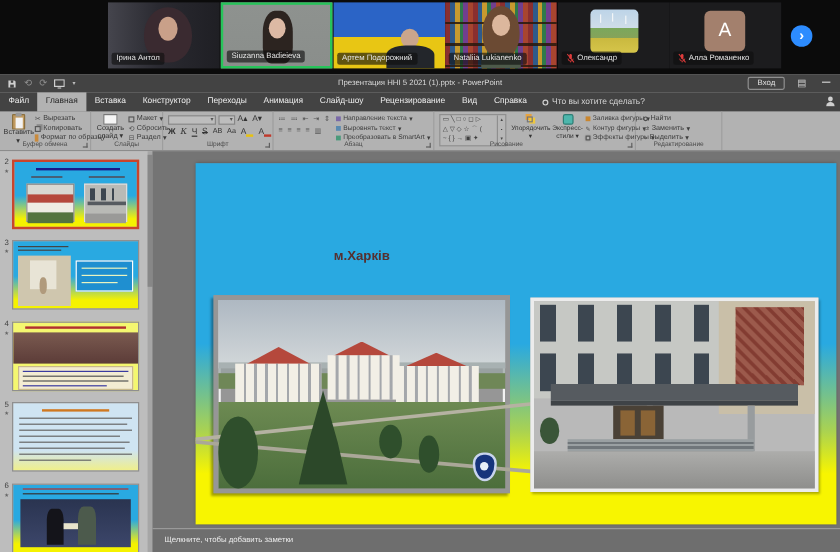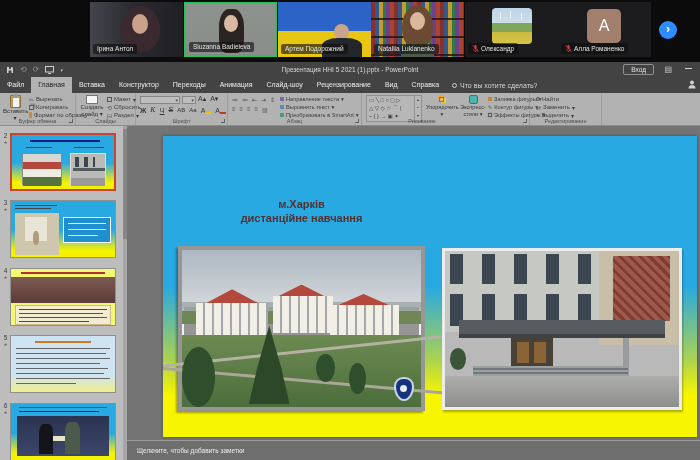--- a/index.html
+++ b/index.html
@@ -441,22 +441,22 @@
           <div class="abs" style="left:48px;top:6px;width:15px;height:32px;background:#4c5a4c;border-radius:30% 30% 0 0;"></div>
           <div class="abs" style="left:36px;top:20px;width:12px;height:5px;background:#e8e4cc;"></div>
         </div>
       </div>
     </div>
 
     <div class="canvas"></div>
 
     <div class="slide">
 
-      <div class="colhead" style="left:15px;top:61px;width:247px;">
-        <span>м.Харків</span><br><span>дистанційне навчання</span>
+      <div class="colhead" style="left:15px;top:71px;width:247px;">
+        <span>м.Харків</span><br>
       </div>
 
       <div class="photo-l">
         <div class="abs sky"></div>
         <div class="abs cityline"></div>
         <div class="abs treeline"></div>
         <div class="abs roof" style="left:4%;top:25%;width:34%;height:11%;clip-path:polygon(10% 100%,50% 0,90% 100%);"></div>
         <div class="abs bld" style="left:6%;top:34%;width:30%;height:26%;"></div>
         <div class="abs roof" style="left:36%;top:22%;width:28%;height:9%;clip-path:polygon(8% 100%,50% 0,92% 100%);"></div>
         <div class="abs bld" style="left:38%;top:29%;width:25%;height:24%;"></div>

